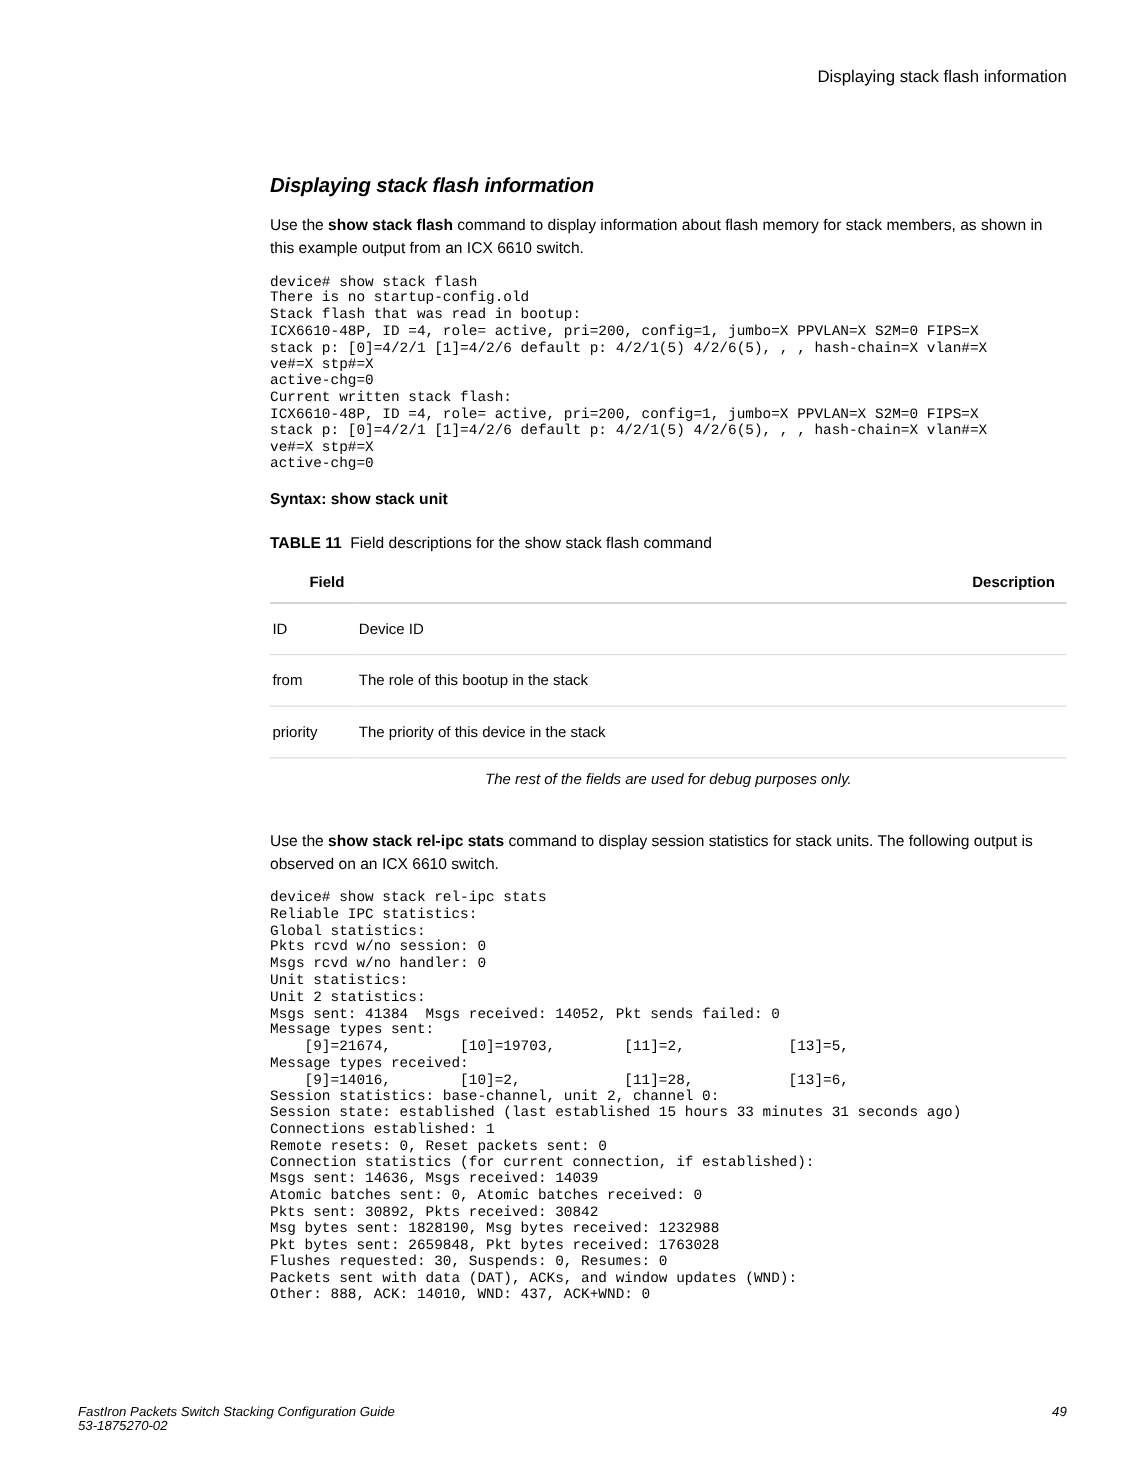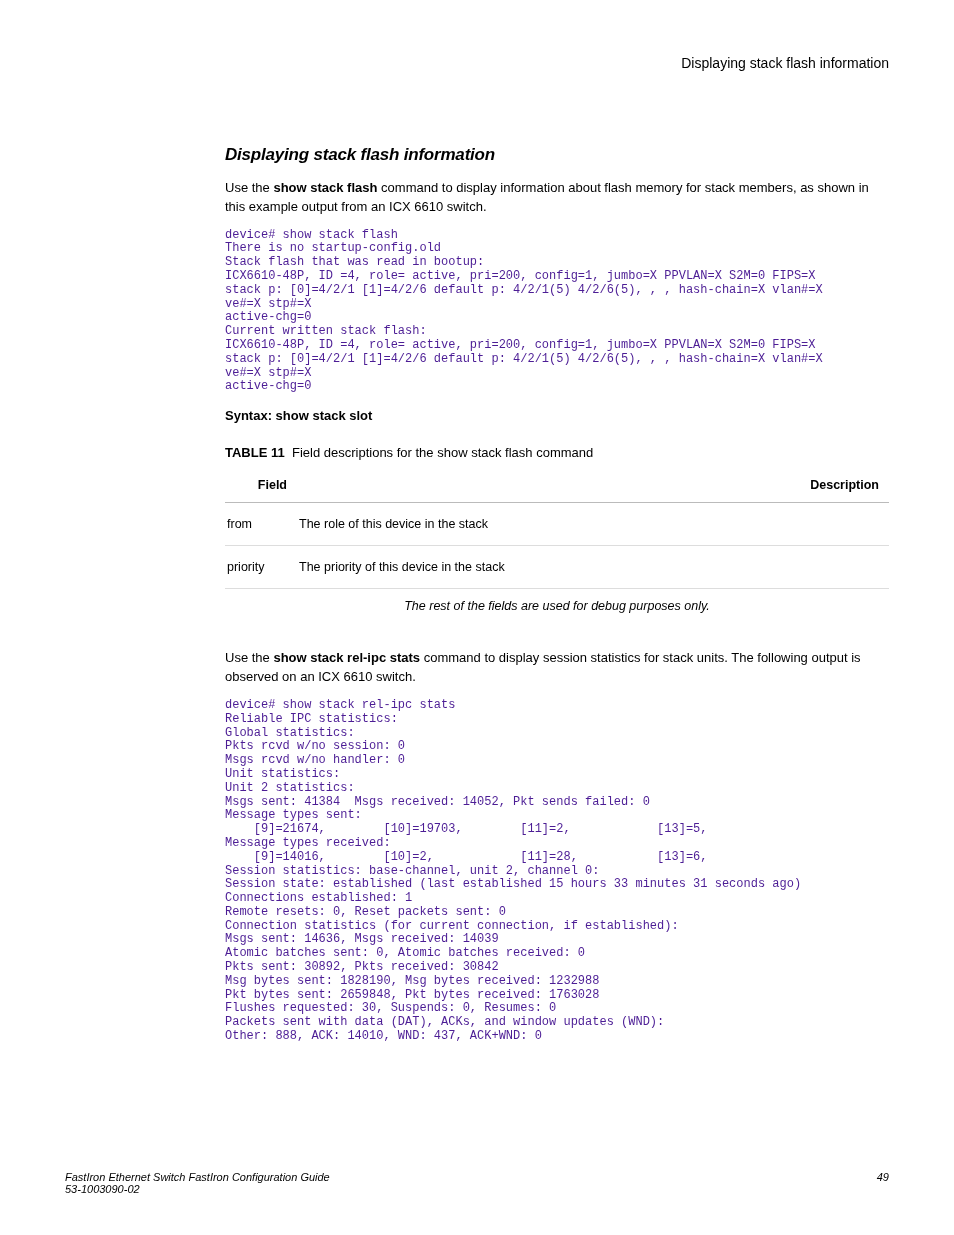--- a/index.html
+++ b/index.html
@@ -42,21 +42,21 @@
     font-size: 13px;
     line-height: 1.45;
     margin: 0 0 12px 0;
   }
   pre.code {
     font-family: "Courier New", Courier, monospace;
     font-size: 12px;
     line-height: 1.15;
     white-space: pre;
     margin: 8px 0 14px 0;
-    color: #4c1d95;
+    color: #000000;
   }
   .syntax {
     font-size: 13px;
     font-weight: bold;
     margin: 0 0 22px 0;
   }
   .tablecap {
     font-size: 13px;
     margin: 0 0 8px 0;
   }
@@ -118,37 +118,41 @@
 ICX6610-48P, ID =4, role= active, pri=200, config=1, jumbo=X PPVLAN=X S2M=0 FIPS=X
 stack p: [0]=4/2/1 [1]=4/2/6 default p: 4/2/1(5) 4/2/6(5), , , hash-chain=X vlan#=X
 ve#=X stp#=X
 active-chg=0
 Current written stack flash:
 ICX6610-48P, ID =4, role= active, pri=200, config=1, jumbo=X PPVLAN=X S2M=0 FIPS=X
 stack p: [0]=4/2/1 [1]=4/2/6 default p: 4/2/1(5) 4/2/6(5), , , hash-chain=X vlan#=X
 ve#=X stp#=X
 active-chg=0</pre>
 
-    <p class="syntax">Syntax: show stack slot</p>
+    <p class="syntax">Syntax: show stack unit</p>
 
     <p class="tablecap">
       <b>TABLE 11</b>&nbsp;&nbsp;<span>Field descriptions for the show stack flash command</span>
     </p>
 
     <table class="fields">
       <thead>
         <tr>
           <th class="fcol">Field</th>
           <th>Description</th>
         </tr>
       </thead>
       <tbody>
         <tr>
+          <td class="fcol">ID</td>
+          <td>Device ID</td>
+        </tr>
+        <tr>
           <td class="fcol">from</td>
-          <td>The role of this device in the stack</td>
+          <td>The role of this bootup in the stack</td>
         </tr>
         <tr>
           <td class="fcol">priority</td>
           <td>The priority of this device in the stack</td>
         </tr>
       </tbody>
     </table>
 
     <p class="tablenote">The rest of the fields are used for debug purposes only.</p>
 
@@ -182,19 +186,19 @@
 Pkt bytes sent: 2659848, Pkt bytes received: 1763028
 Flushes requested: 30, Suspends: 0, Resumes: 0
 Packets sent with data (DAT), ACKs, and window updates (WND):
 Other: 888, ACK: 14010, WND: 437, ACK+WND: 0</pre>
     </div>
 
   </div>
 
   <div class="footer">
     <div class="left">
-      <div>FastIron Ethernet Switch FastIron Configuration Guide</div>
-      <div style="font-style:italic;">53-1003090-02</div>
+      <div>FastIron Packets Switch Stacking Configuration Guide</div>
+      <div style="font-style:italic;">53-1875270-02</div>
     </div>
     <div class="right">49</div>
   </div>
 
 </div>
 
 </body></html>

